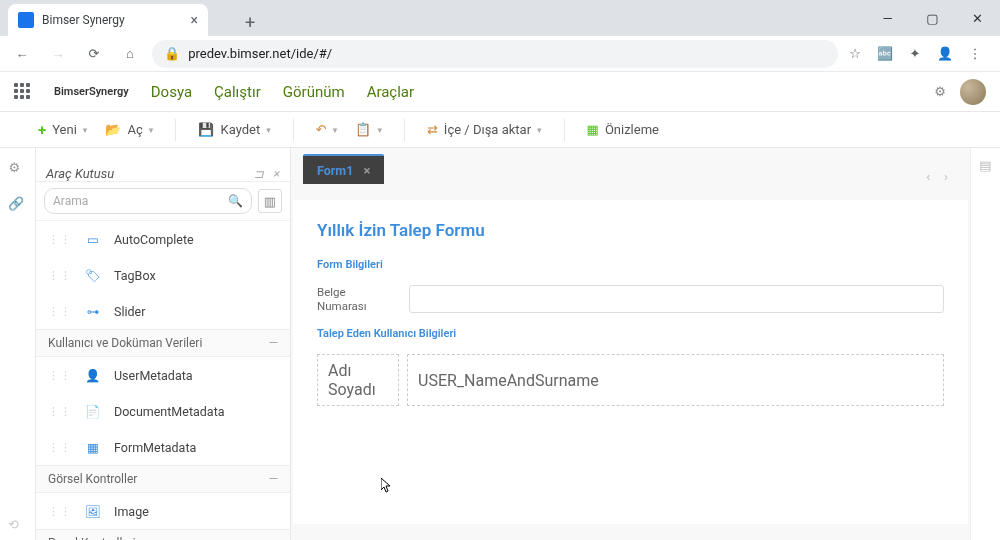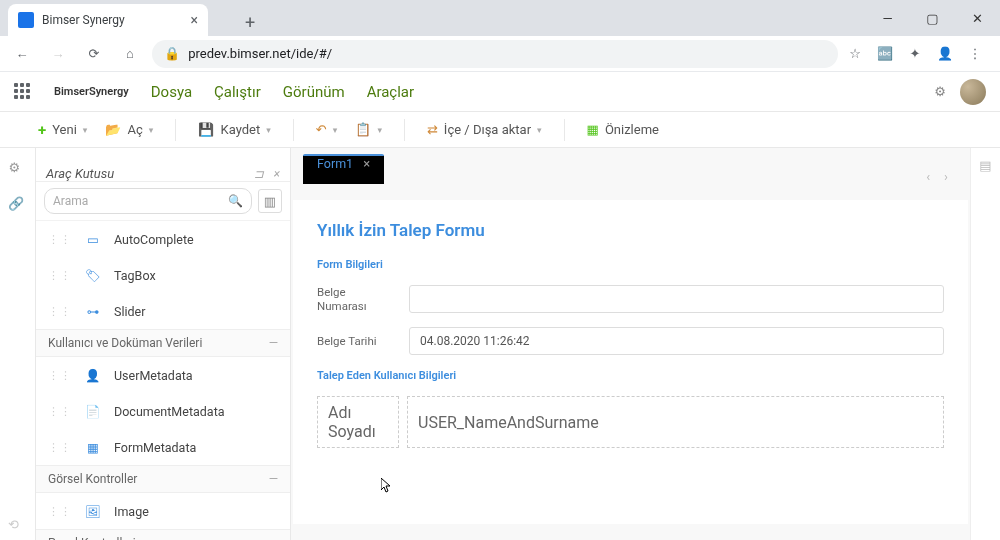--- a/index.html
+++ b/index.html
@@ -56,21 +56,21 @@
     .tb-list { flex: 1; overflow: hidden; }
     .tb-row { height: 36px; display: flex; align-items: center; padding: 0 12px; gap: 10px; font-size: 12.5px; color: #444; cursor: grab; }
     .drag-handle { color: #ccc; font-size: 11px; letter-spacing: 1px; }
     .ctrl-ic { width: 22px; height: 22px; display: flex; align-items: center; justify-content: center; }
     .ic-blue { color: #3c8dde; }
     .cat-hdr { height: 28px; display: flex; align-items: center; padding: 0 12px; font-size: 12px; color: #666; background: #fafafa; border-top: 1px solid #eee; border-bottom: 1px solid #eee; }
     .cat-hdr .collapse { margin-left: auto; color: #aaa; }
 
     .canvas-wrap { flex: 1; display: flex; flex-direction: column; background: #f8f8f8; }
     .tabs-bar { height: 36px; display: flex; align-items: flex-end; padding: 0 12px; background: #f8f8f8; }
-    .doc-tab { height: 30px; background: #000000; padding: 0 14px; display: flex; align-items: flex-start; gap: 10px; font-size: 12.5px; color: #4a90d9; border-top: 2px solid #4a90d9; border-radius: 2px 2px 0 0; }
+    .doc-tab { height: 30px; background: #404040; padding: 0 14px; display: flex; align-items: center; gap: 10px; font-size: 12.5px; color: #4a90d9; border-top: 2px solid #4a90d9; border-radius: 2px 2px 0 0; font-weight: bold; }
     .doc-tab .tab-close { color: #999; cursor: pointer; font-size: 13px; }
     .tab-nav { margin-left: auto; display: flex; gap: 14px; color: #bbb; padding-right: 10px; }
 
     .canvas { flex: 1; background: #fff; margin: 16px 2px; padding: 20px 24px; position: relative; }
     .form-title { font-size: 17px; font-weight: 600; color: #3c8dde; margin-bottom: 18px; }
     .section-title { font-size: 11px; font-weight: 600; color: #3c8dde; margin: 12px 0 14px; }
     .field-row { display: flex; align-items: center; gap: 14px; margin-bottom: 14px; }
     .field-label { width: 78px; font-size: 11.5px; color: #666; }
     .field-input { flex: 1; height: 28px; border: 1px solid #ddd; border-radius: 3px; padding: 0 10px; font-size: 12px; color: #555; display: flex; align-items: center; }
     .dotted-row { display: flex; gap: 8px; }
@@ -271,26 +271,20 @@
       <div class="form-title">Yıllık İzin Talep Formu</div>
       <div class="section-title">Form Bilgileri</div>
 
       <div class="field-row">
         <div class="field-label">Belge Numarası</div>
         <div class="field-input">
           <span></span>
         </div>
       </div>
 
-      <div class="field-row">
-        <div class="field-label">Belge Tarihi</div>
-        <div class="field-input">
-          <span>04.08.2020 11:26:42</span>
-        </div>
-      </div>
 
       <div class="section-title">Talep Eden Kullanıcı Bilgileri</div>
 
       <div class="dotted-row">
         <div class="dotted-cell dotted-label">Adı Soyadı</div>
         <div class="dotted-cell dotted-value">USER_NameAndSurname</div>
       </div>
 
       <svg class="cursor" style="left:88px; top:278px" viewBox="0 0 12 16">
           <path d="M0 0 L0 12 L3 9 L5 14 L7 13 L5 8 L9 8 Z" fill="white" stroke="black" stroke-width="1"></path>

